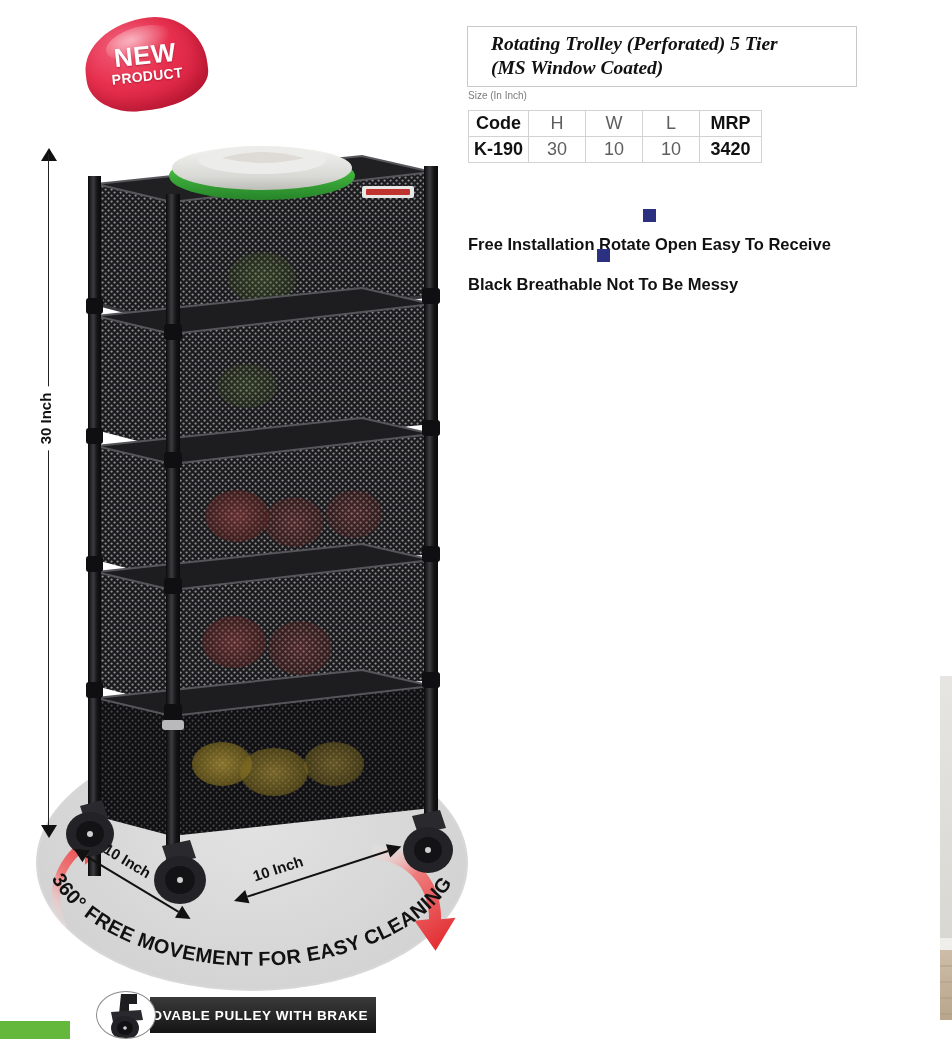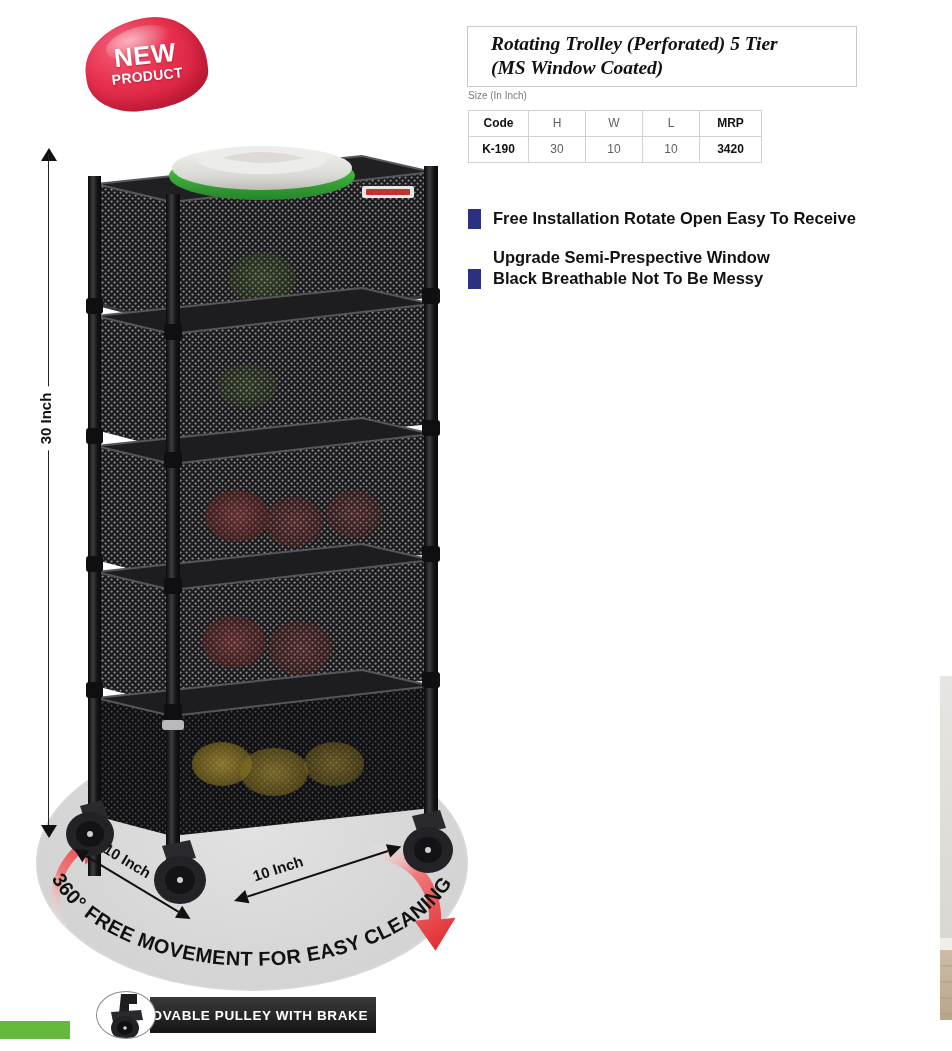--- a/index.html
+++ b/index.html
@@ -119,29 +119,29 @@
     font-family: "Liberation Serif", serif;
     font-weight: 700; font-style: italic; font-size: 19.5px;
     line-height: 1.23; color: #111;
   }
 
   #size-label { position: absolute; left: 6px; top: 90px; font-size: 10px; color: #7b7b7b; }
 
   #size-table { position: absolute; left: 6px; top: 110px; border-collapse: collapse; }
   #size-table td {
     border: 1px solid #d2d2d2; padding: 2px 4px; text-align: center;
-    font-size: 12px; height: 26px; line-height: 1.1;
+    font-size: 18px; height: 26px; line-height: 1.1;
   }
   #size-table .strong { font-weight: 800; color: #111; }
   #size-table .light  { font-weight: 400; color: #5e5e5e; }
   #size-table .c-code { width: 60px; } #size-table .c-h { width: 57px; }
   #size-table .c-w { width: 57px; }    #size-table .c-l { width: 57px; }
   #size-table .c-mrp { width: 62px; text-align: center; }
 
-  .feature { position: absolute; display: flex; align-items: flex-end; gap: 12px; }
+  .feature { position: absolute; display: flex; align-items: center; gap: 12px; flex-direction: column; }
   .feature .mk { width: 13px; height: 20px; background: #2b3080; flex: 0 0 13px; margin-top: 2px; }
   .feature .ft { font-size: 16.5px; font-weight: 800; line-height: 1.26; color: #111; }
   #feature-1 { left: 6px; top: 207px; }
   #feature-2 { left: 6px; top: 247px; }
   #lifestyle {
     position: absolute; left: 478px; top: 676px; width: 440px; height: 344px;
     overflow: hidden; background: #d7d6d2;
   }
   svg { display: block; }
 </style>
@@ -415,21 +415,20 @@
   </table>
 
   <div class="feature" id="feature-1">
     <div class="mk"></div>
     <div class="ft">Free Installation Rotate Open Easy To Receive</div>
   </div>
 
   <div class="feature" id="feature-2">
     <div class="mk"></div>
     <div class="ft">
-      <div>Upgrade Semi-Prespective Window</div>
       <div>Black Breathable Not To Be Messy</div>
     </div>
   </div>
 
   <div id="lifestyle">
     <svg viewBox="0 0 440 344" width="440" height="344">
       <defs>
         <linearGradient id="wallG" x1="0" y1="0" x2="0" y2="1">
           <stop offset="0%" stop-color="#e6e5e1"></stop>
             <stop offset="100%" stop-color="#d5d3ce"></stop>

